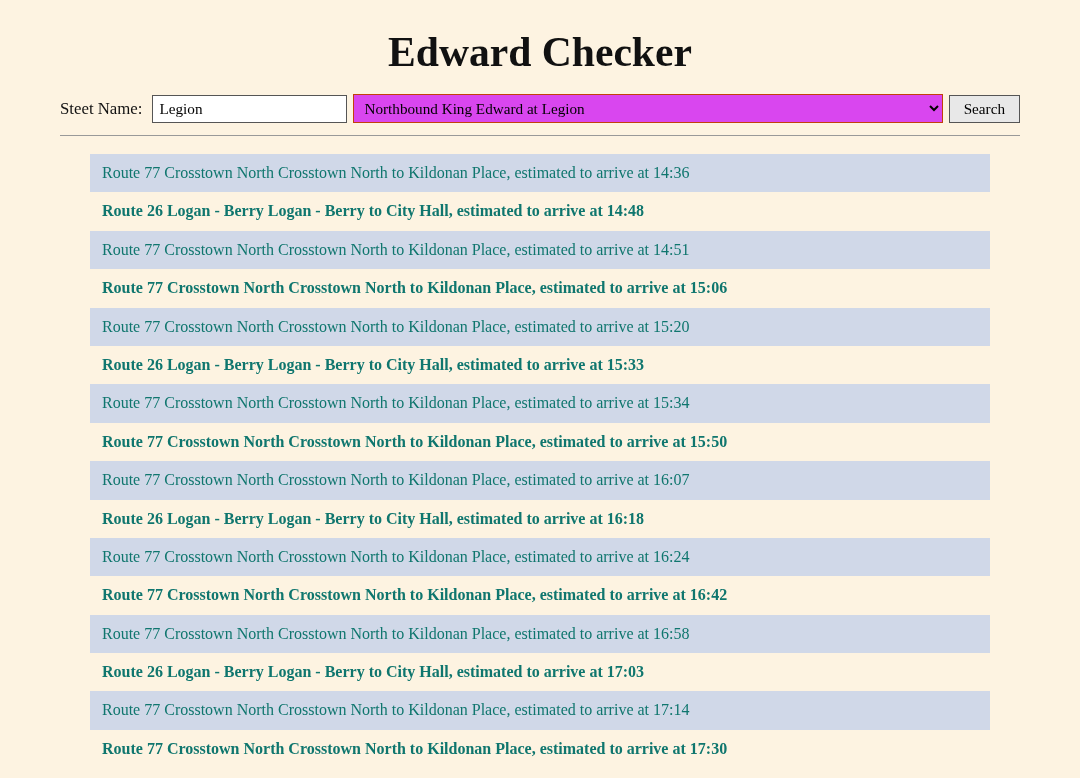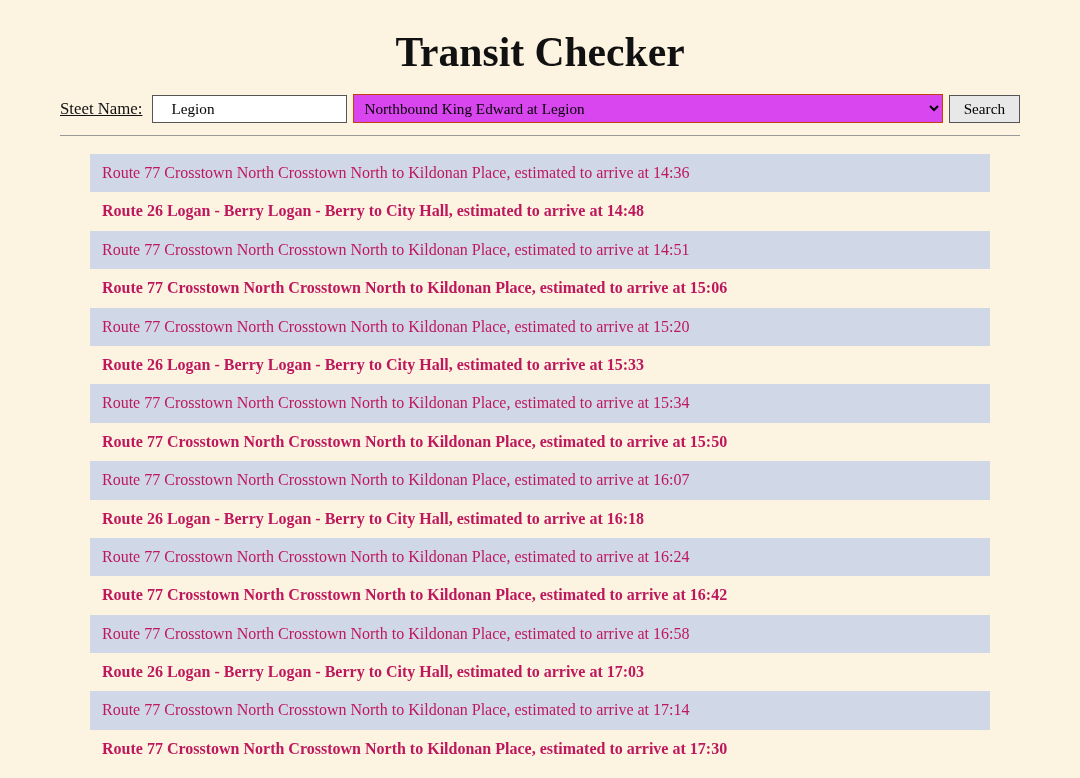--- a/index.html
+++ b/index.html
@@ -28,26 +28,25 @@
       align-items: center;
       padding: 0 60px 12px 60px;
       gap: 6px;
     }
 
     .search-bar label {
       font-size: 1.05rem;
       white-space: nowrap;
       color: #111;
       margin-right: 4px;
-      text-decoration: underline;
     }
 
     .search-bar input[type="text"] {
       border: 1px solid #555;
-      padding: 4px 18px;
+      padding: 4px 6px;
       font-size: 0.95rem;
       font-family: Georgia, serif;
       background: #fff;
       width: 195px;
     }
 
     .search-bar select {
       border: 1px solid #c2410c;
       padding: 4px 6px;
       font-size: 0.95rem;
@@ -75,37 +74,37 @@
     .results-list {
       display: flex;
       flex-direction: column;
       padding: 0 90px;
       gap: 0;
     }
 
     .result-item {
       padding: 8px 12px;
       font-size: 1.0rem;
-      color: #be185d;
+      color: #0f766e;
       line-height: 1.4;
     }
 
     .result-item.shaded {
       background-color: #d0d8e8;
     }
 
     .result-item.plain {
       background-color: transparent;
       font-weight: bold;
     }
   </style>
 </head>
 <body>
 
-<h1 class="page-title">Transit Checker</h1>
+<h1 class="page-title">Edward Checker</h1>
 
 <div class="search-bar">
   <label>Steet Name:</label>
   <input type="text" value="Legion" style="">
   <select id="route-select">
   <option value="Northbound King Edward at Legion">Northbound King Edward at Legion</option><option value="Northbound Edward at Legion King">Northbound Edward at Legion King</option><option value="Southbound King Edward at Legion">Southbound King Edward at Legion</option><option value="Eastbound Legion at King Edward">Eastbound Legion at King Edward</option><option value="Westbound Legion at King Edward">Westbound Legion at King Edward</option></select>
   <button>Search</button>
 </div>
 
 <hr class="divider">

